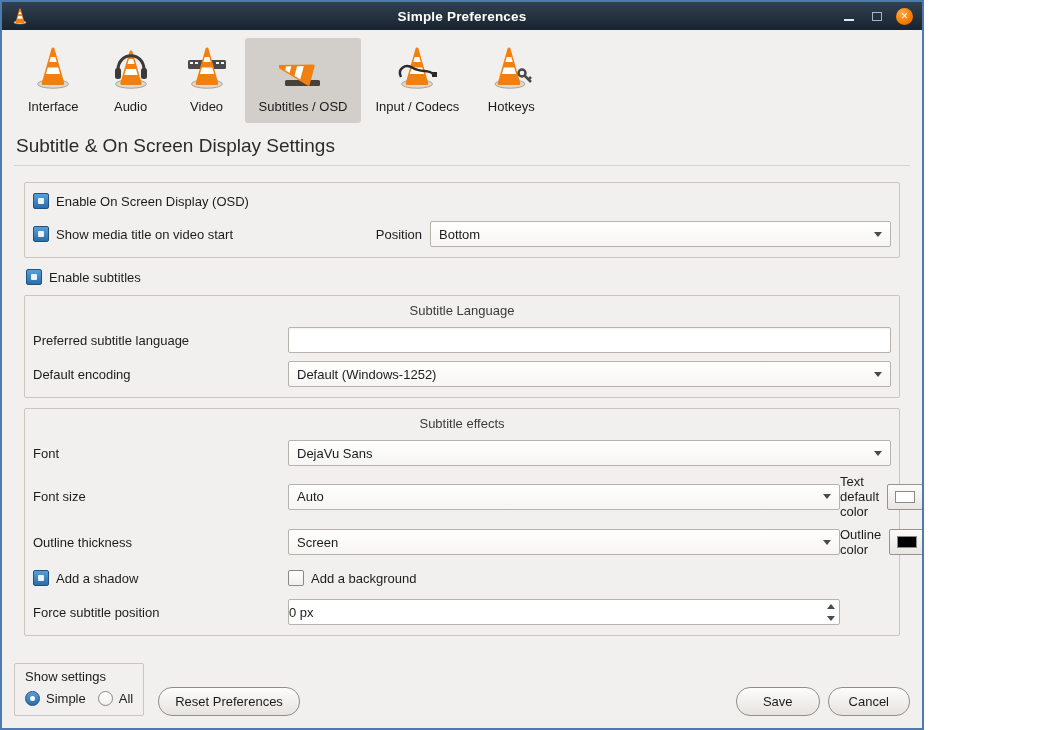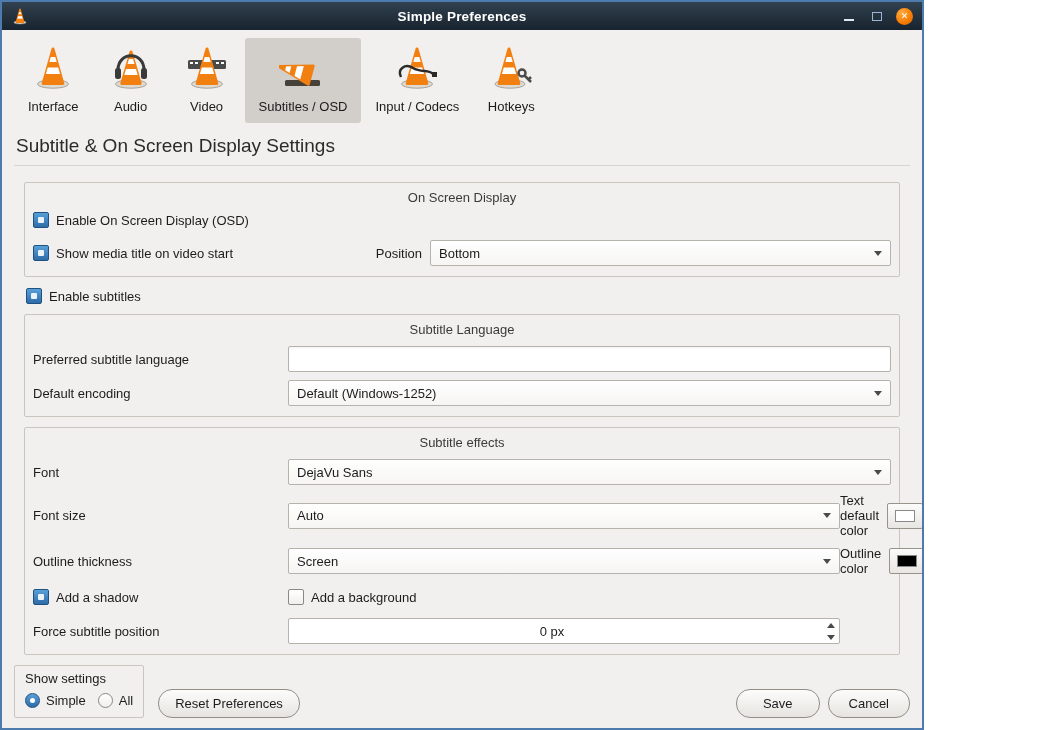--- a/index.html
+++ b/index.html
@@ -101,21 +101,21 @@
   .text-input {
     height:26px; flex:1; border:1px solid #b6b3ad; border-radius:2px;
     background:#ffffff; padding:0 6px; font:inherit; color:#1c1c1c;
     box-shadow:inset 0 1px 2px rgba(0,0,0,.05);
   }
 
   .spinbox {
     flex:0 0 552px; height:26px; border:1px solid #b6b3ad; border-radius:2px;
     background:#ffffff; display:flex; align-items:center;
   }
-  .spin-value { flex:1; text-align:center; padding-right:7px; }
+  .spin-value { flex:1; text-align:left; padding-right:7px; }
   .spin-buttons { width:17px; height:100%; display:flex; flex-direction:column; }
   .spin-btn { flex:1; display:grid; place-items:center; }
   .tri-up { width:0; height:0; border-left:4px solid transparent; border-right:4px solid transparent; border-bottom:5px solid #4a4a4a; }
   .tri-down { width:0; height:0; border-left:4px solid transparent; border-right:4px solid transparent; border-top:5px solid #4a4a4a; }
 
   .color-btn {
     width:36px; height:26px; flex:0 0 36px;
     border:1px solid #98948c; border-radius:2px;
     background:linear-gradient(#fbfbfa,#e8e6e2);
     display:grid; place-items:center; cursor:default;
@@ -295,21 +295,20 @@
   </div>
 
   <div class="page-head">
     <div class="page-title-text">Subtitle &amp; On Screen Display Settings</div>
   </div>
   <div class="rule"></div>
 
   <div class="content">
 
     <div class="groupbox">
-      <div class="group-title">On Screen Display</div>
       <div class="row tight">
         <span class="check-row">
           <span class="checkbox on"></span>
           <span>Enable On Screen Display (OSD)</span>
         </span>
       </div>
       <div class="row">
         <span class="check-row">
           <span class="checkbox on"></span>
           <span>Show media title on video start</span>

